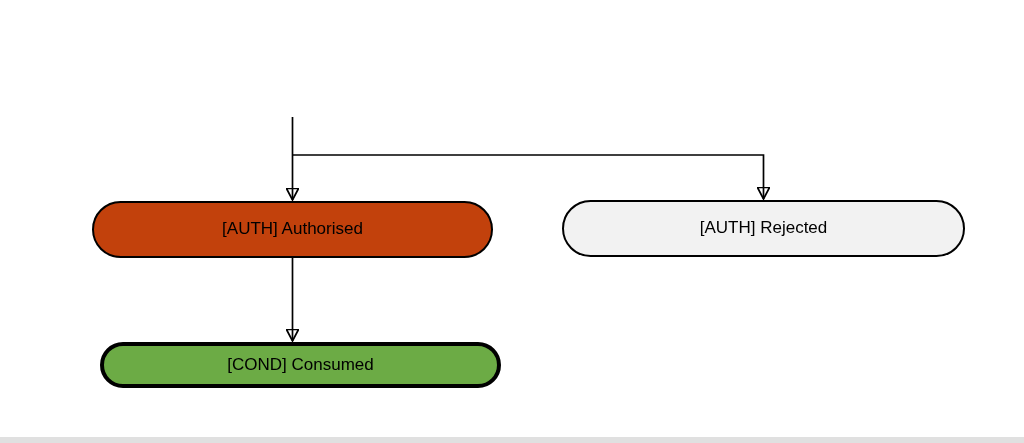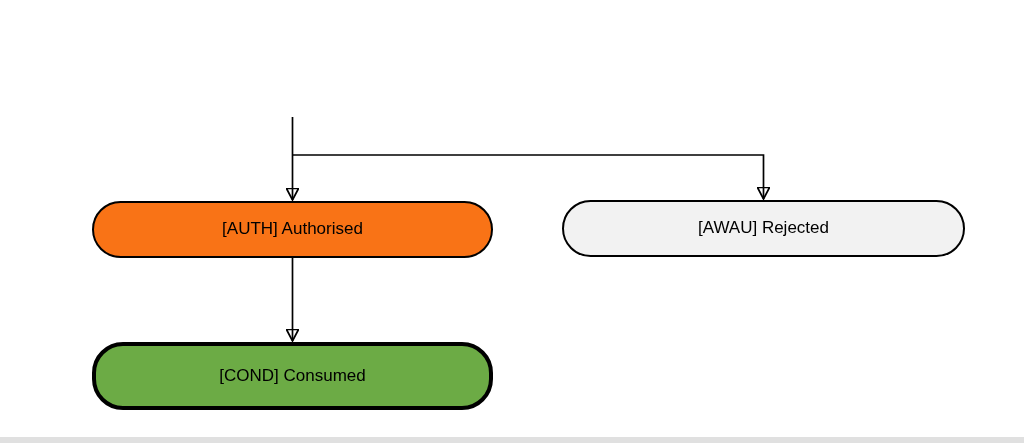--- a/index.html
+++ b/index.html
@@ -40,21 +40,21 @@
     font-size: 17px;
     color: #000000;
     text-align: center;
     line-height: 1.2;
     white-space: nowrap;
   }
   .n-awau { left: 92px;  top: 62px;  width: 401px; height: 55px; }
   .n-auth { left: 92px;  top: 201px; width: 401px; height: 57px; }
   .n-rjct { left: 562px; top: 200px; width: 403px; height: 57px; }
   .n-cond {
-    left: 92px; top: 342px; width: 401px; height: 68px;
+    left: 100px; top: 342px; width: 401px; height: 46px;
     border-width: 4px;
     border-radius: 31px;
     background: #6cab45;
     justify-content: center;
   }
   .scroll-track {
     position: absolute;
     left: 0;
     bottom: 0;
     width: 1024px;
@@ -72,26 +72,26 @@
       <marker id="arrow" markerUnits="userSpaceOnUse" markerWidth="13" markerHeight="13" viewBox="0 0 13 13" refX="12" refY="6.5" orient="auto">
         <path d="M0.5,0.5 L12,6.5 L0.5,12.5 Z" fill="#000000" stroke="none"></path>
       </marker>
     </defs>
     <path d="M292.5,117 L292.5,200" marker-end="url(#arrow)"></path>
     <path d="M292.5,155 L763.5,155 L763.5,199" marker-end="url(#arrow)"></path>
     <path d="M292.5,258 L292.5,341" marker-end="url(#arrow)"></path>
   </svg>
 
 
-  <div class="node n-auth" style="background-color: #f97316;">
+  <div class="node n-auth" style="background-color: #c2410c;">
     <span>[AUTH] Authorised</span>
   </div>
 
   <div class="node n-rjct" style="background-color: rgb(242, 242, 242);">
-    <span>[AWAU] Rejected</span>
+    <span>[AUTH] Rejected</span>
   </div>
 
   <div class="node n-cond" style="background-color: rgb(108, 171, 69);">
     <span>[COND] Consumed</span>
   </div>
 
   <div class="scroll-track" style="background-color: rgb(224, 224, 224);"></div>
 
 </div>
 

